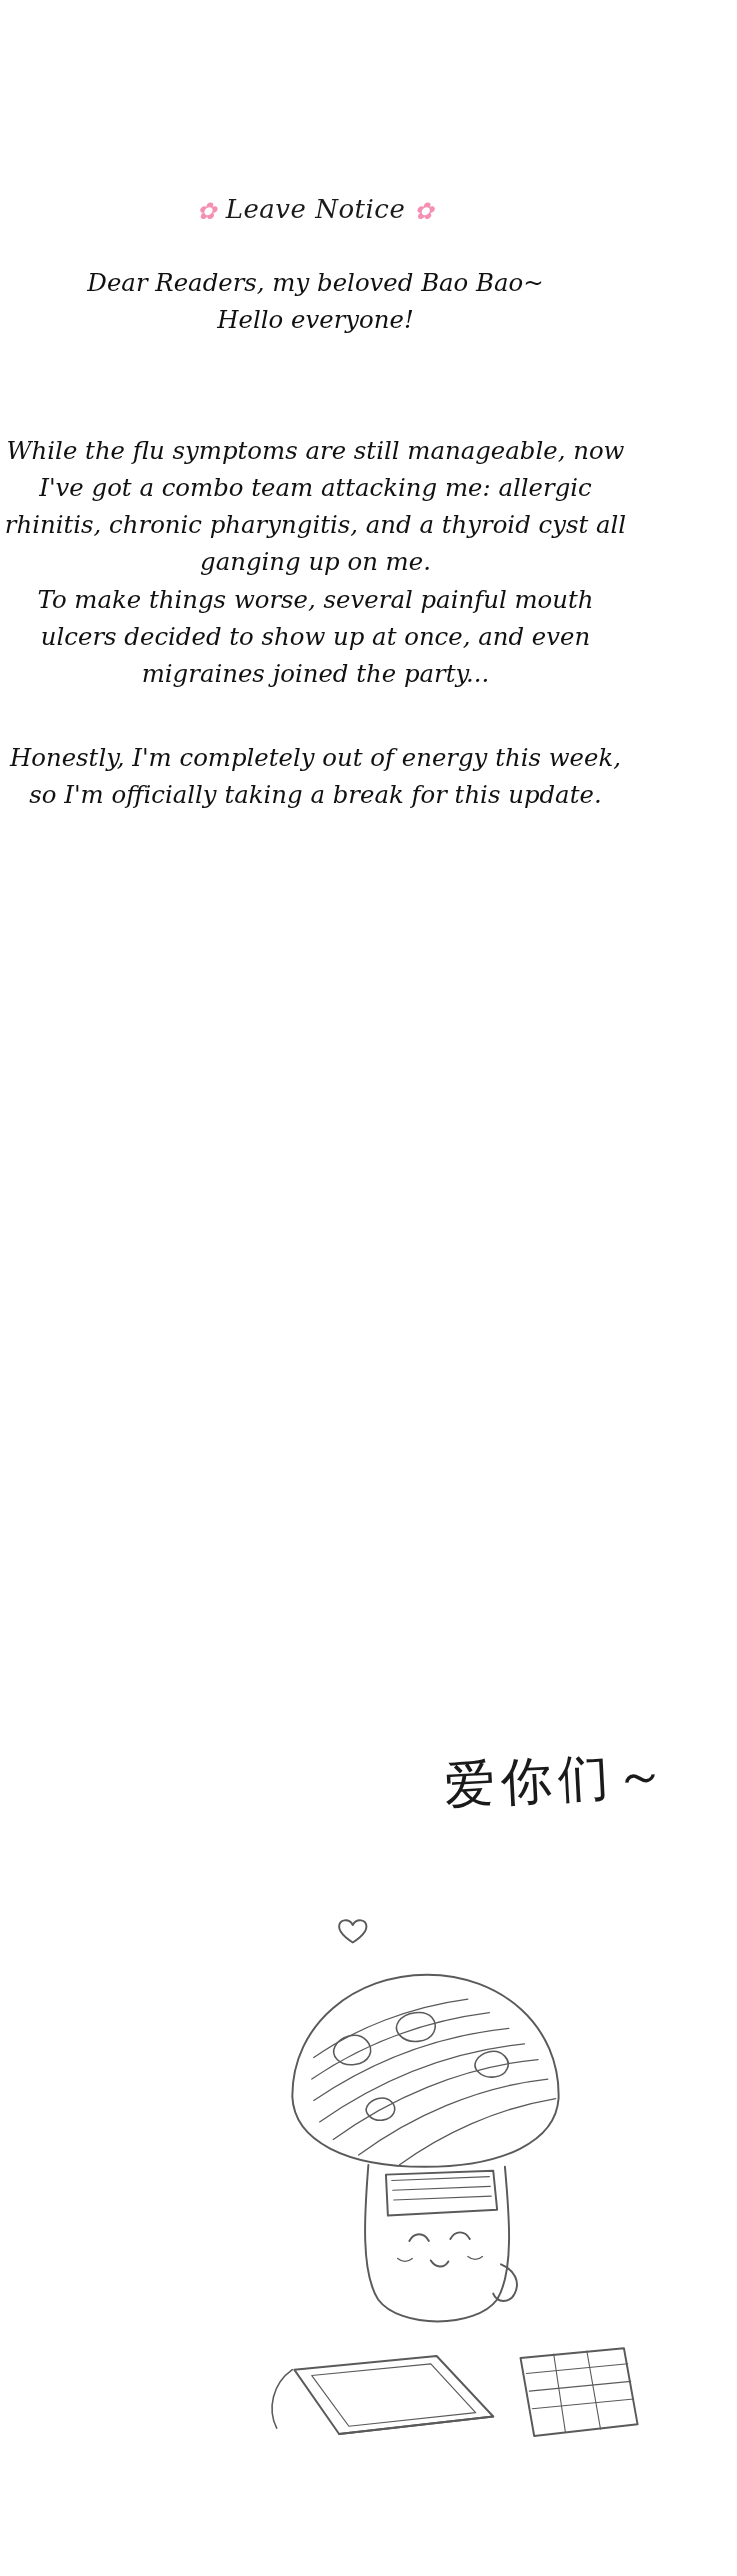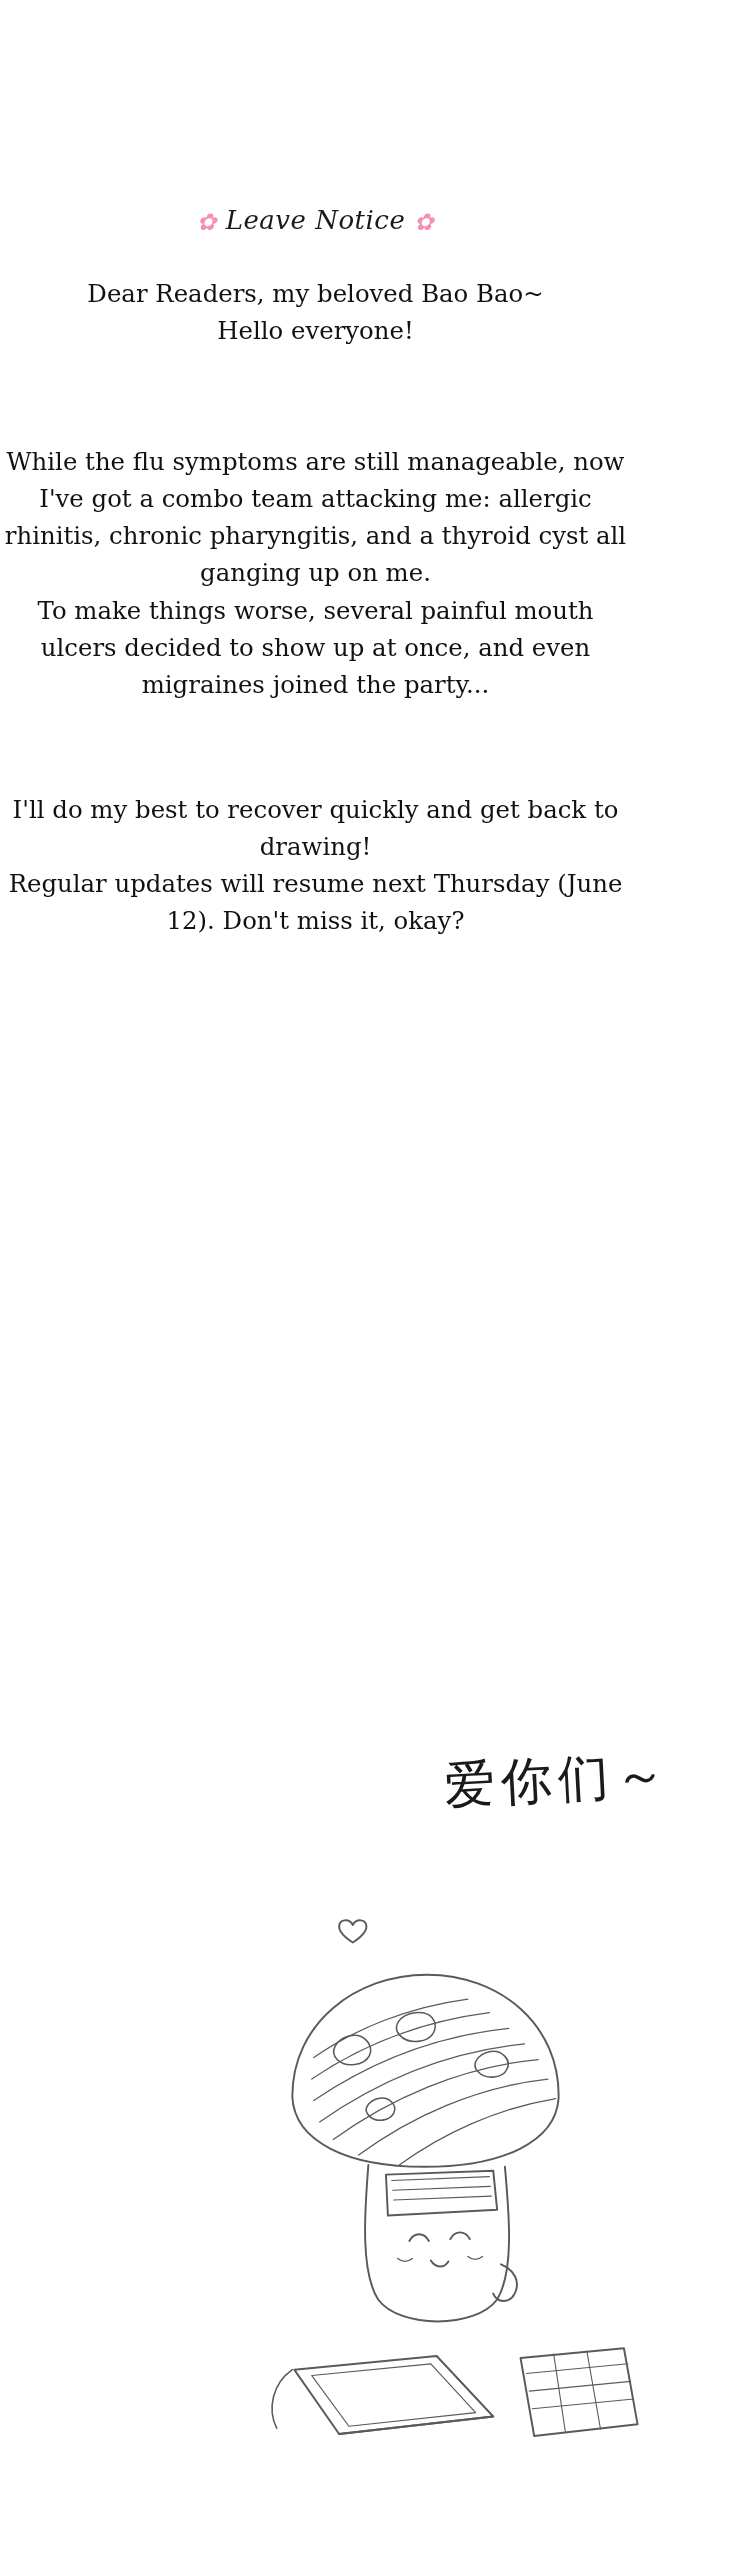--- a/index.html
+++ b/index.html
@@ -18,40 +18,41 @@
     width: 737px;
     height: 2576px;
     position: relative;
     background: #ffffff;
   }
 
   
   .notice {
     position: absolute;
     left: 0;
-    top: 205px;
+    top: 194px;
     width: 631px;
     text-align: center;
     color: #1a1a1a;
   }
   .title {
     font-size: 26px;
     letter-spacing: 0.5px;
     font-style: italic;
     font-family: "DejaVu Serif", serif;
     margin-bottom: 39px;
   }
   .flower {
     color: #f590b4;
     font-size: 23.4px;
     vertical-align: -1px;
   }
   .para {
     font-size: 24.4px;
     line-height: 1.52;
+    font-style: italic;
     font-family: "DejaVu Serif", serif;
     margin: 0 auto;
     width: 624px;
     color: #111111;
   }
   .gap-lg { height: 47px; }
   .gap-md { height: 41px; }
   .heart {
     color: #f06fb0;
     font-size: 23.4px;
@@ -95,24 +96,23 @@
     <div class="para" style="white-space: pre-line;">Dear Readers, my beloved Bao Bao~
 Hello everyone!</div>
     <div class="gap-lg"></div>
 
     <div class="gap-lg"></div>
 
     <div class="para" style="white-space: pre-line;">While the flu symptoms are still manageable, now I've got a combo team attacking me: allergic rhinitis, chronic pharyngitis, and a thyroid cyst all ganging up on me.
 To make things worse, several painful mouth ulcers decided to show up at once, and even migraines joined the party...</div>
     <div class="gap-lg"></div>
 
+    <div class="para" style="white-space: pre-line;">Honestly, I'm completely out of energy this week, so I'm officially taking a break for this update.</div>
     <div class="gap-md"></div>
 
-    <div class="para" style="white-space: pre-line;">I'll do my best to recover quickly and get back to drawing!
-Regular updates will resume next Thursday (June 12). Don't miss it, okay?</div>
     <div class="gap-lg"></div>
 
     <div class="gap-md"></div>
 
 
   </div>
 
   <div class="cjk">爱你们～</div>
 
   <div class="drawing">

